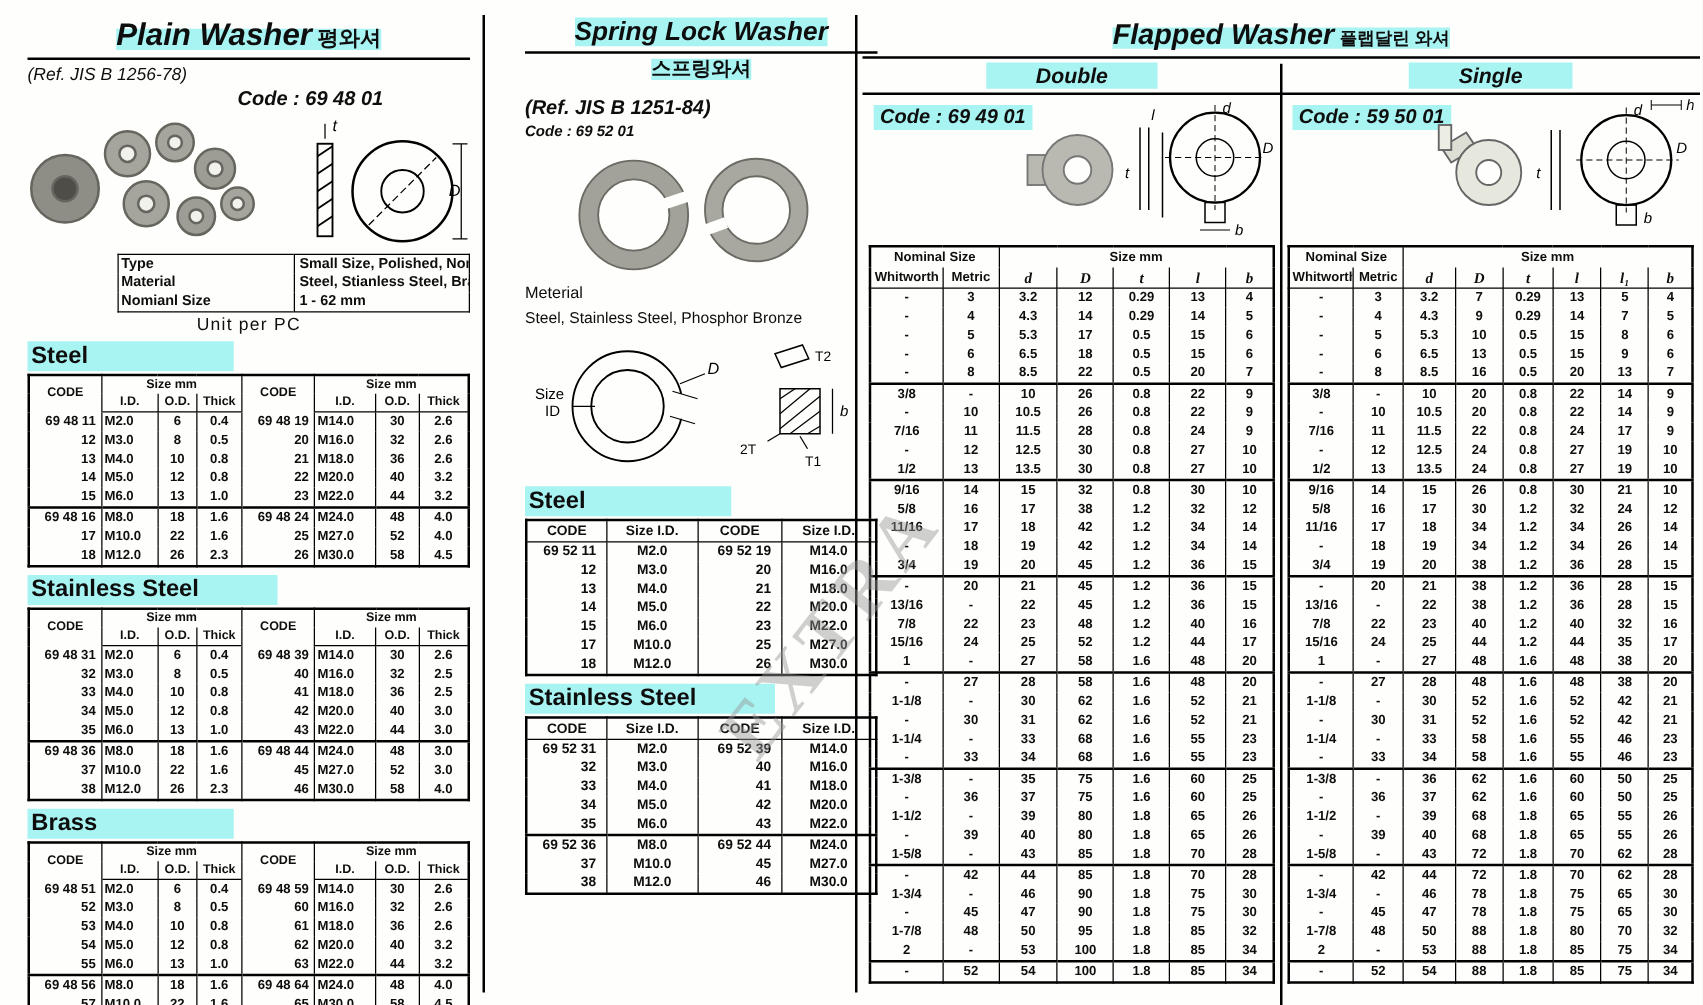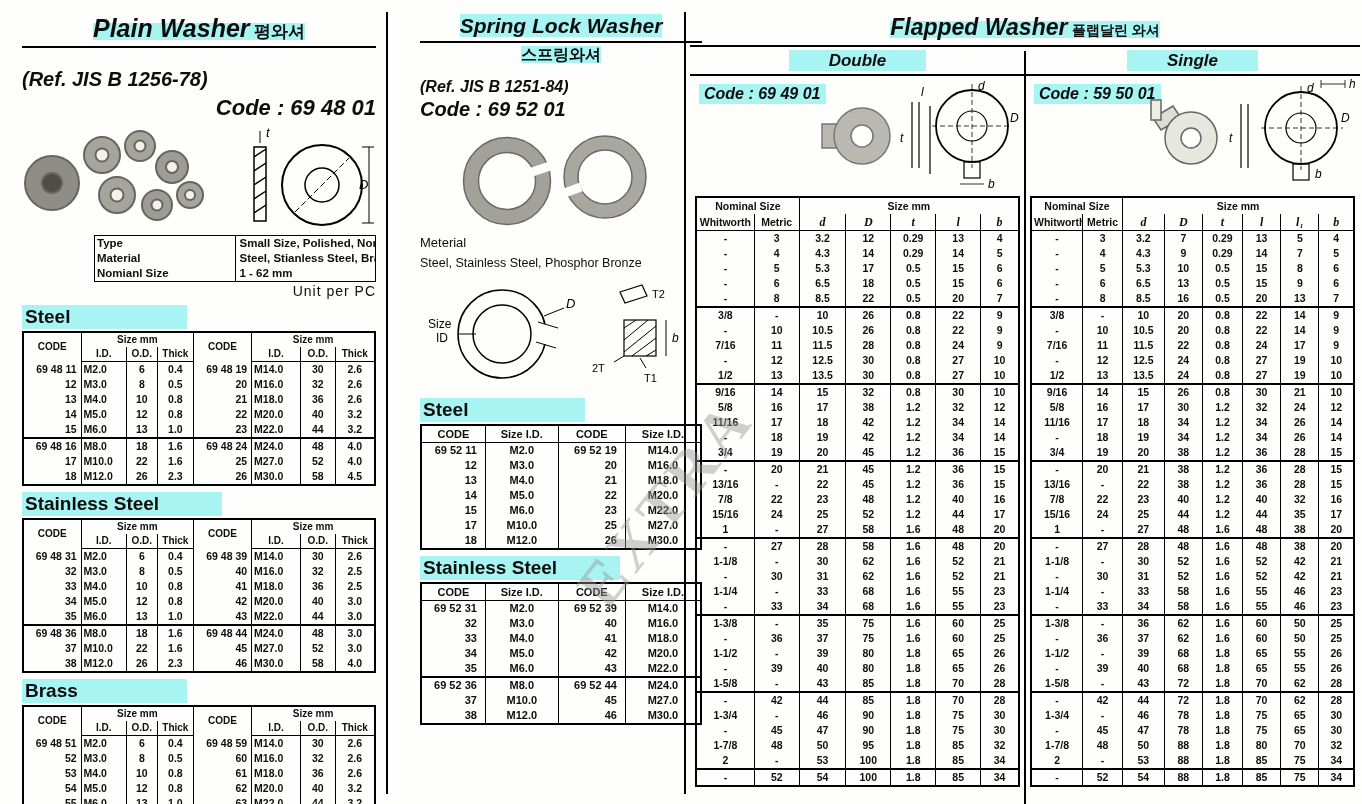--- a/index.html
+++ b/index.html
@@ -15,42 +15,42 @@
   thead th{text-align:center;font-weight:bold;}
   thead tr:last-child th{border-bottom:1.5px solid #000;margin-left:31px;}
   tr.grp td{border-top:2px solid #000;}
   .it{font-style:italic;font-family:"Liberation Serif",serif;}
 
   
   .col-left{position:absolute;left:22px;top:14px;width:354px;}
   .pw-titleline{border-bottom:2px solid #000;padding-bottom:3px;text-align:center;}
   .t-big{font-size:25px;font-weight:bold;font-style:italic;}
   .t-kr{font-size:17px;font-weight:bold;}
-  .pw-ref{font-size:20px;font-weight:bold;font-style:italic;margin-top:20px;}
-  .pw-code{font-size:22px;font-weight:bold;font-style:italic;margin:4px 0 0 168px;text-align:right;}
+  .pw-ref{font-size:14px;font-weight:normal;font-style:italic;margin-top:3px;}
+  .pw-code{font-size:16px;font-weight:bold;font-style:italic;margin:4px 0 0 168px;}
   .pw-figs{display:flex;align-items:flex-start;height:108px;margin-top:2px;}
   .spec{width:282px;margin:4px 0 0 72px;border:1.5px solid #000;font-size:11.5px;font-weight:bold;}
   .spec td{border:none;line-height:15px;}
   .spec td.sv{border-left:1px solid #000;padding-left:4px;}
-  .pw-unit{text-align:right;font-size:14px;margin-top:1px;letter-spacing:1px;}
+  .pw-unit{text-align:center;font-size:14px;margin-top:1px;letter-spacing:1px;}
   .secbar{display:inline-block;min-width:165px;font-size:19px;font-weight:bold;padding:1px 6px 1px 3px;margin-top:6px;}
   .pw-table{font-size:10.5px;font-weight:bold;margin-top:2px;}
   .pw-table th{height:14px;line-height:14px;font-size:10px;}
   .pw-table td{height:15px;line-height:15px;}
   .pw-table td:nth-child(1),.pw-table td:nth-child(5){text-align:right;padding-right:4px;}
   .pw-table td:nth-child(2),.pw-table td:nth-child(6){text-align:left;}
   .pw-table td:nth-child(3),.pw-table td:nth-child(4),
   .pw-table td:nth-child(7),.pw-table td:nth-child(8){text-align:center;}
 
   
   .col-mid{position:absolute;left:420px;top:14px;width:282px;}
   .sl-title{font-size:21px;font-weight:bold;font-style:italic;text-align:center;border-bottom:2px solid #000;padding-bottom:3px;}
   .sl-kr{text-align:center;font-size:16px;font-weight:bold;margin-top:2px;}
   .sl-ref{font-size:16px;font-weight:bold;font-style:italic;margin-top:12px;}
-  .sl-code{font-size:20px;font-weight:bold;font-style:italic;margin-top:2px;}
+  .sl-code{font-size:12px;font-weight:bold;font-style:italic;margin-top:2px;}
   .sl-mat-label{font-size:13px;margin-top:6px;}
   .sl-mat-val{font-size:12.5px;margin-top:6px;}
   .sp-table{font-size:11px;font-weight:bold;margin-top:2px;}
   .sp-table th{height:16px;line-height:16px;font-size:11px;}
   .sp-table td{height:15px;line-height:15px;}
   .sp-table td:nth-child(odd){text-align:right;padding-right:8px;}
   .sp-table td:nth-child(even){text-align:center;}
 
   
   .fw{position:absolute;left:690px;top:14px;width:670px;}

